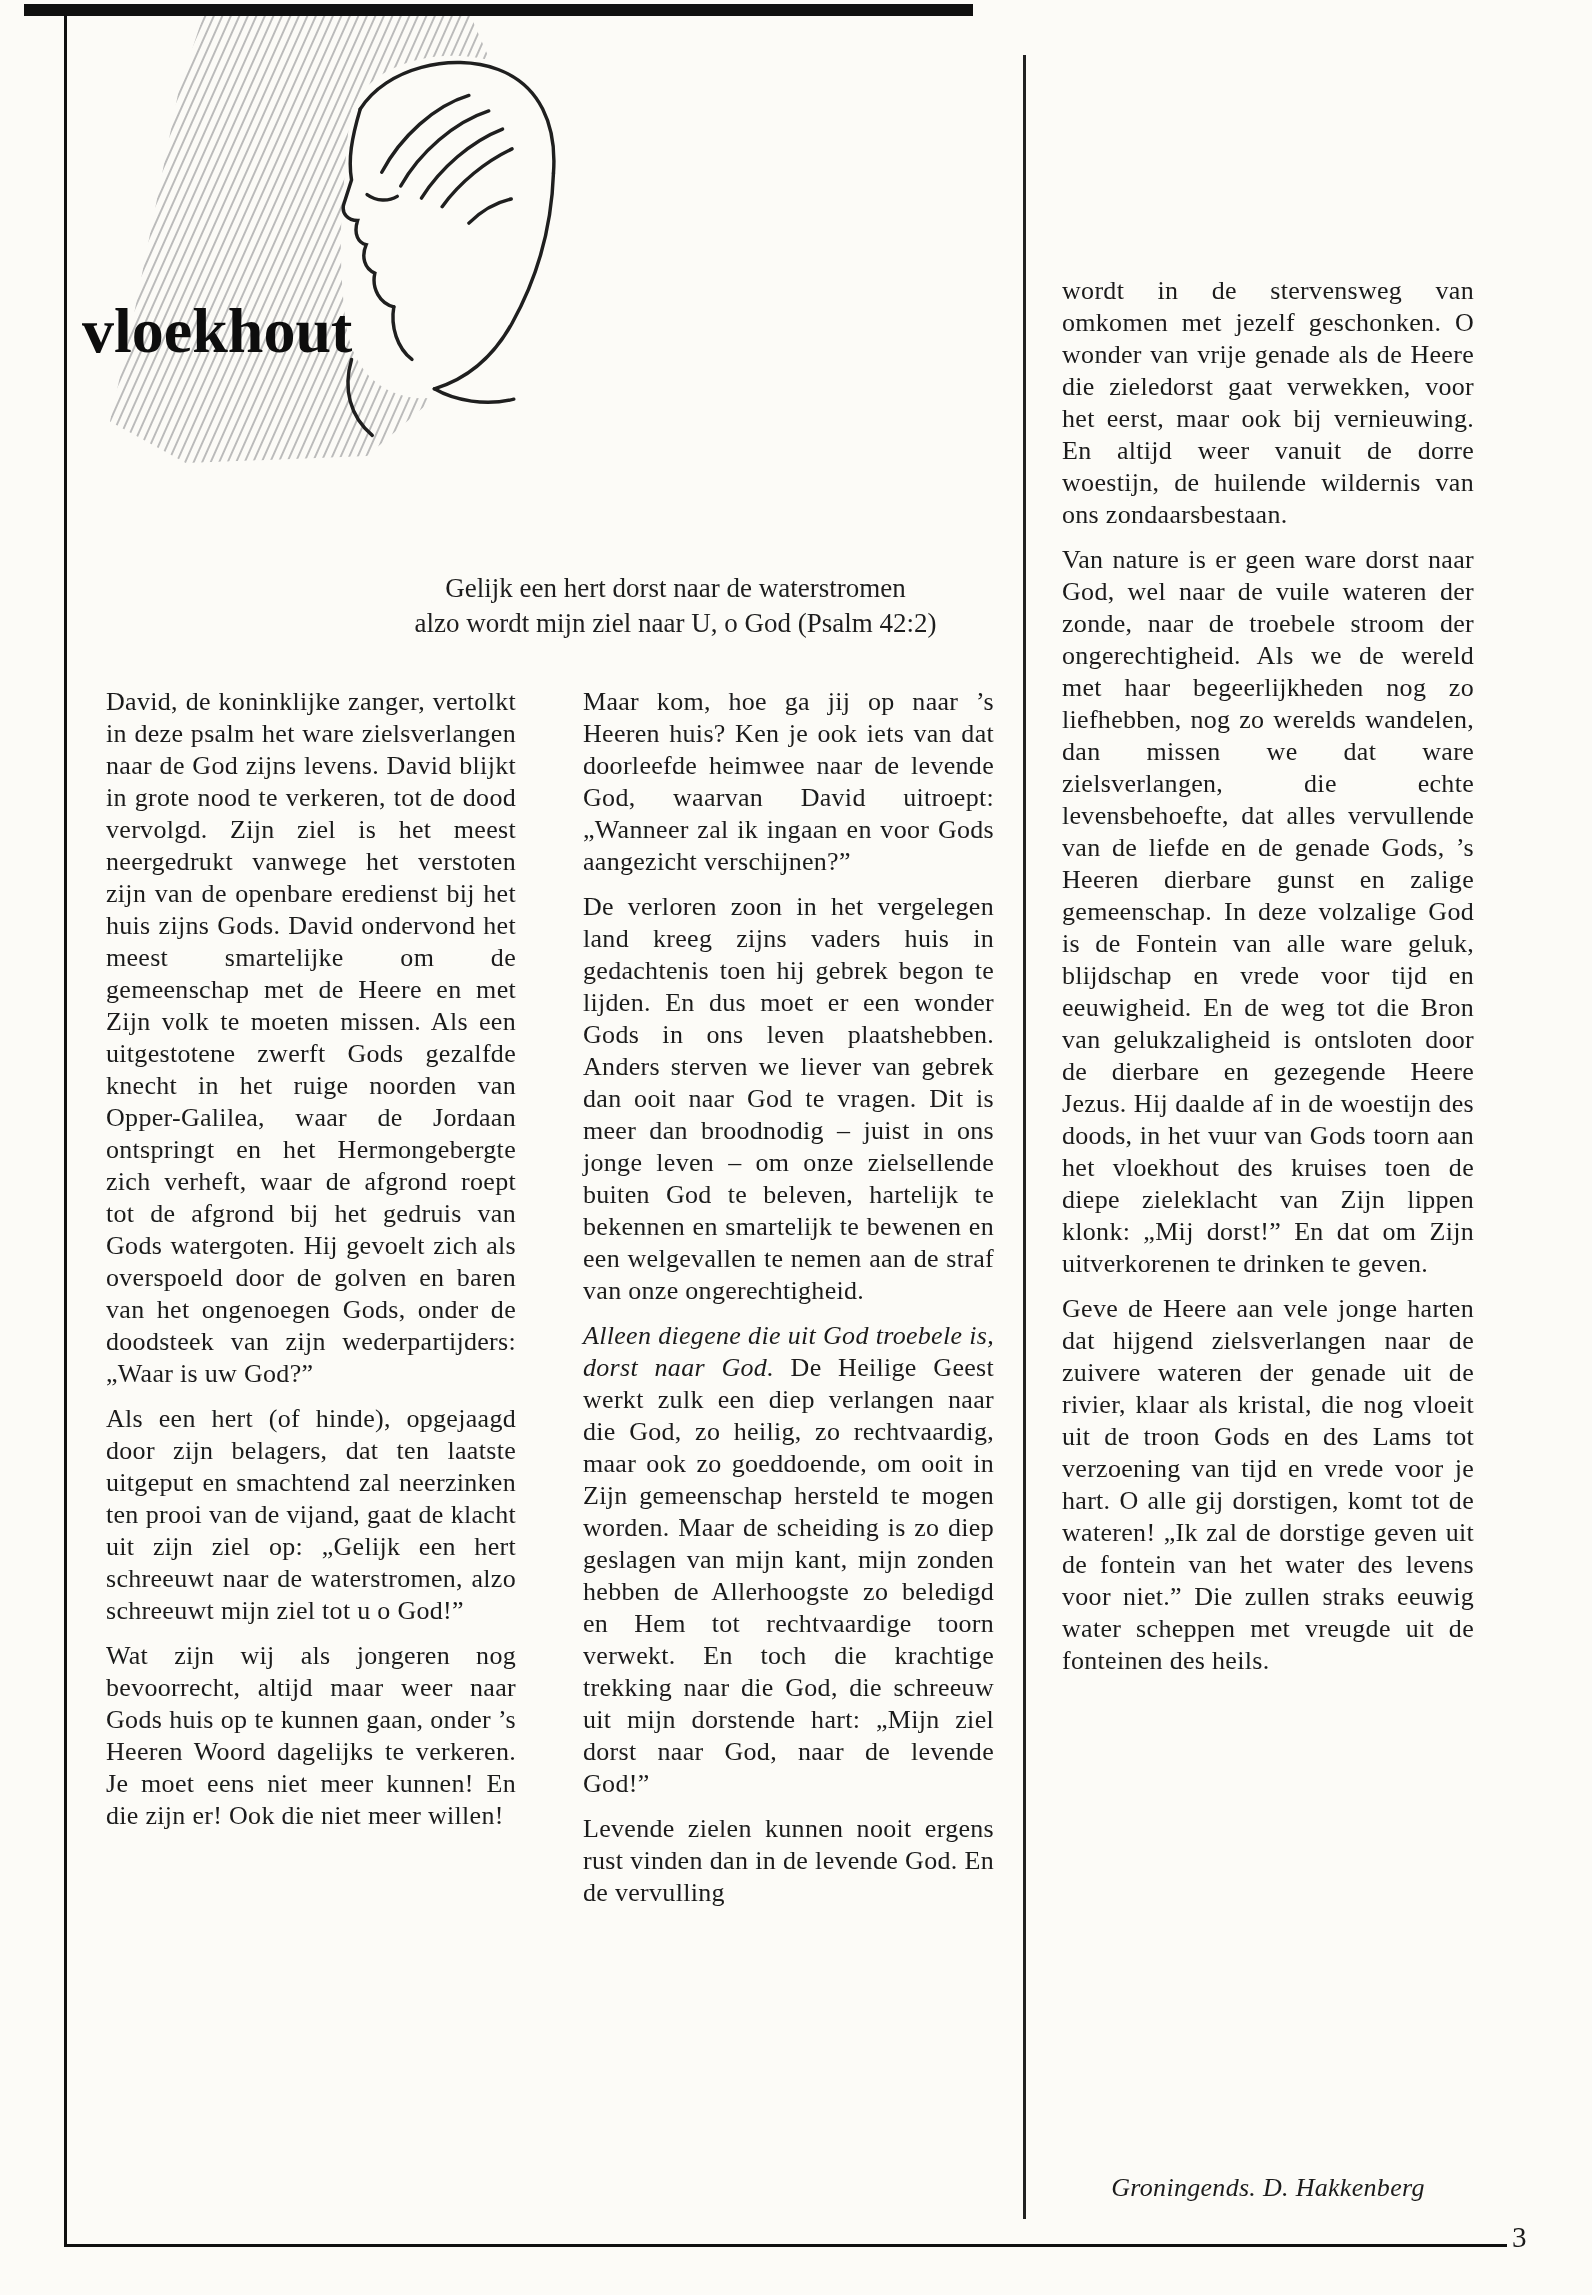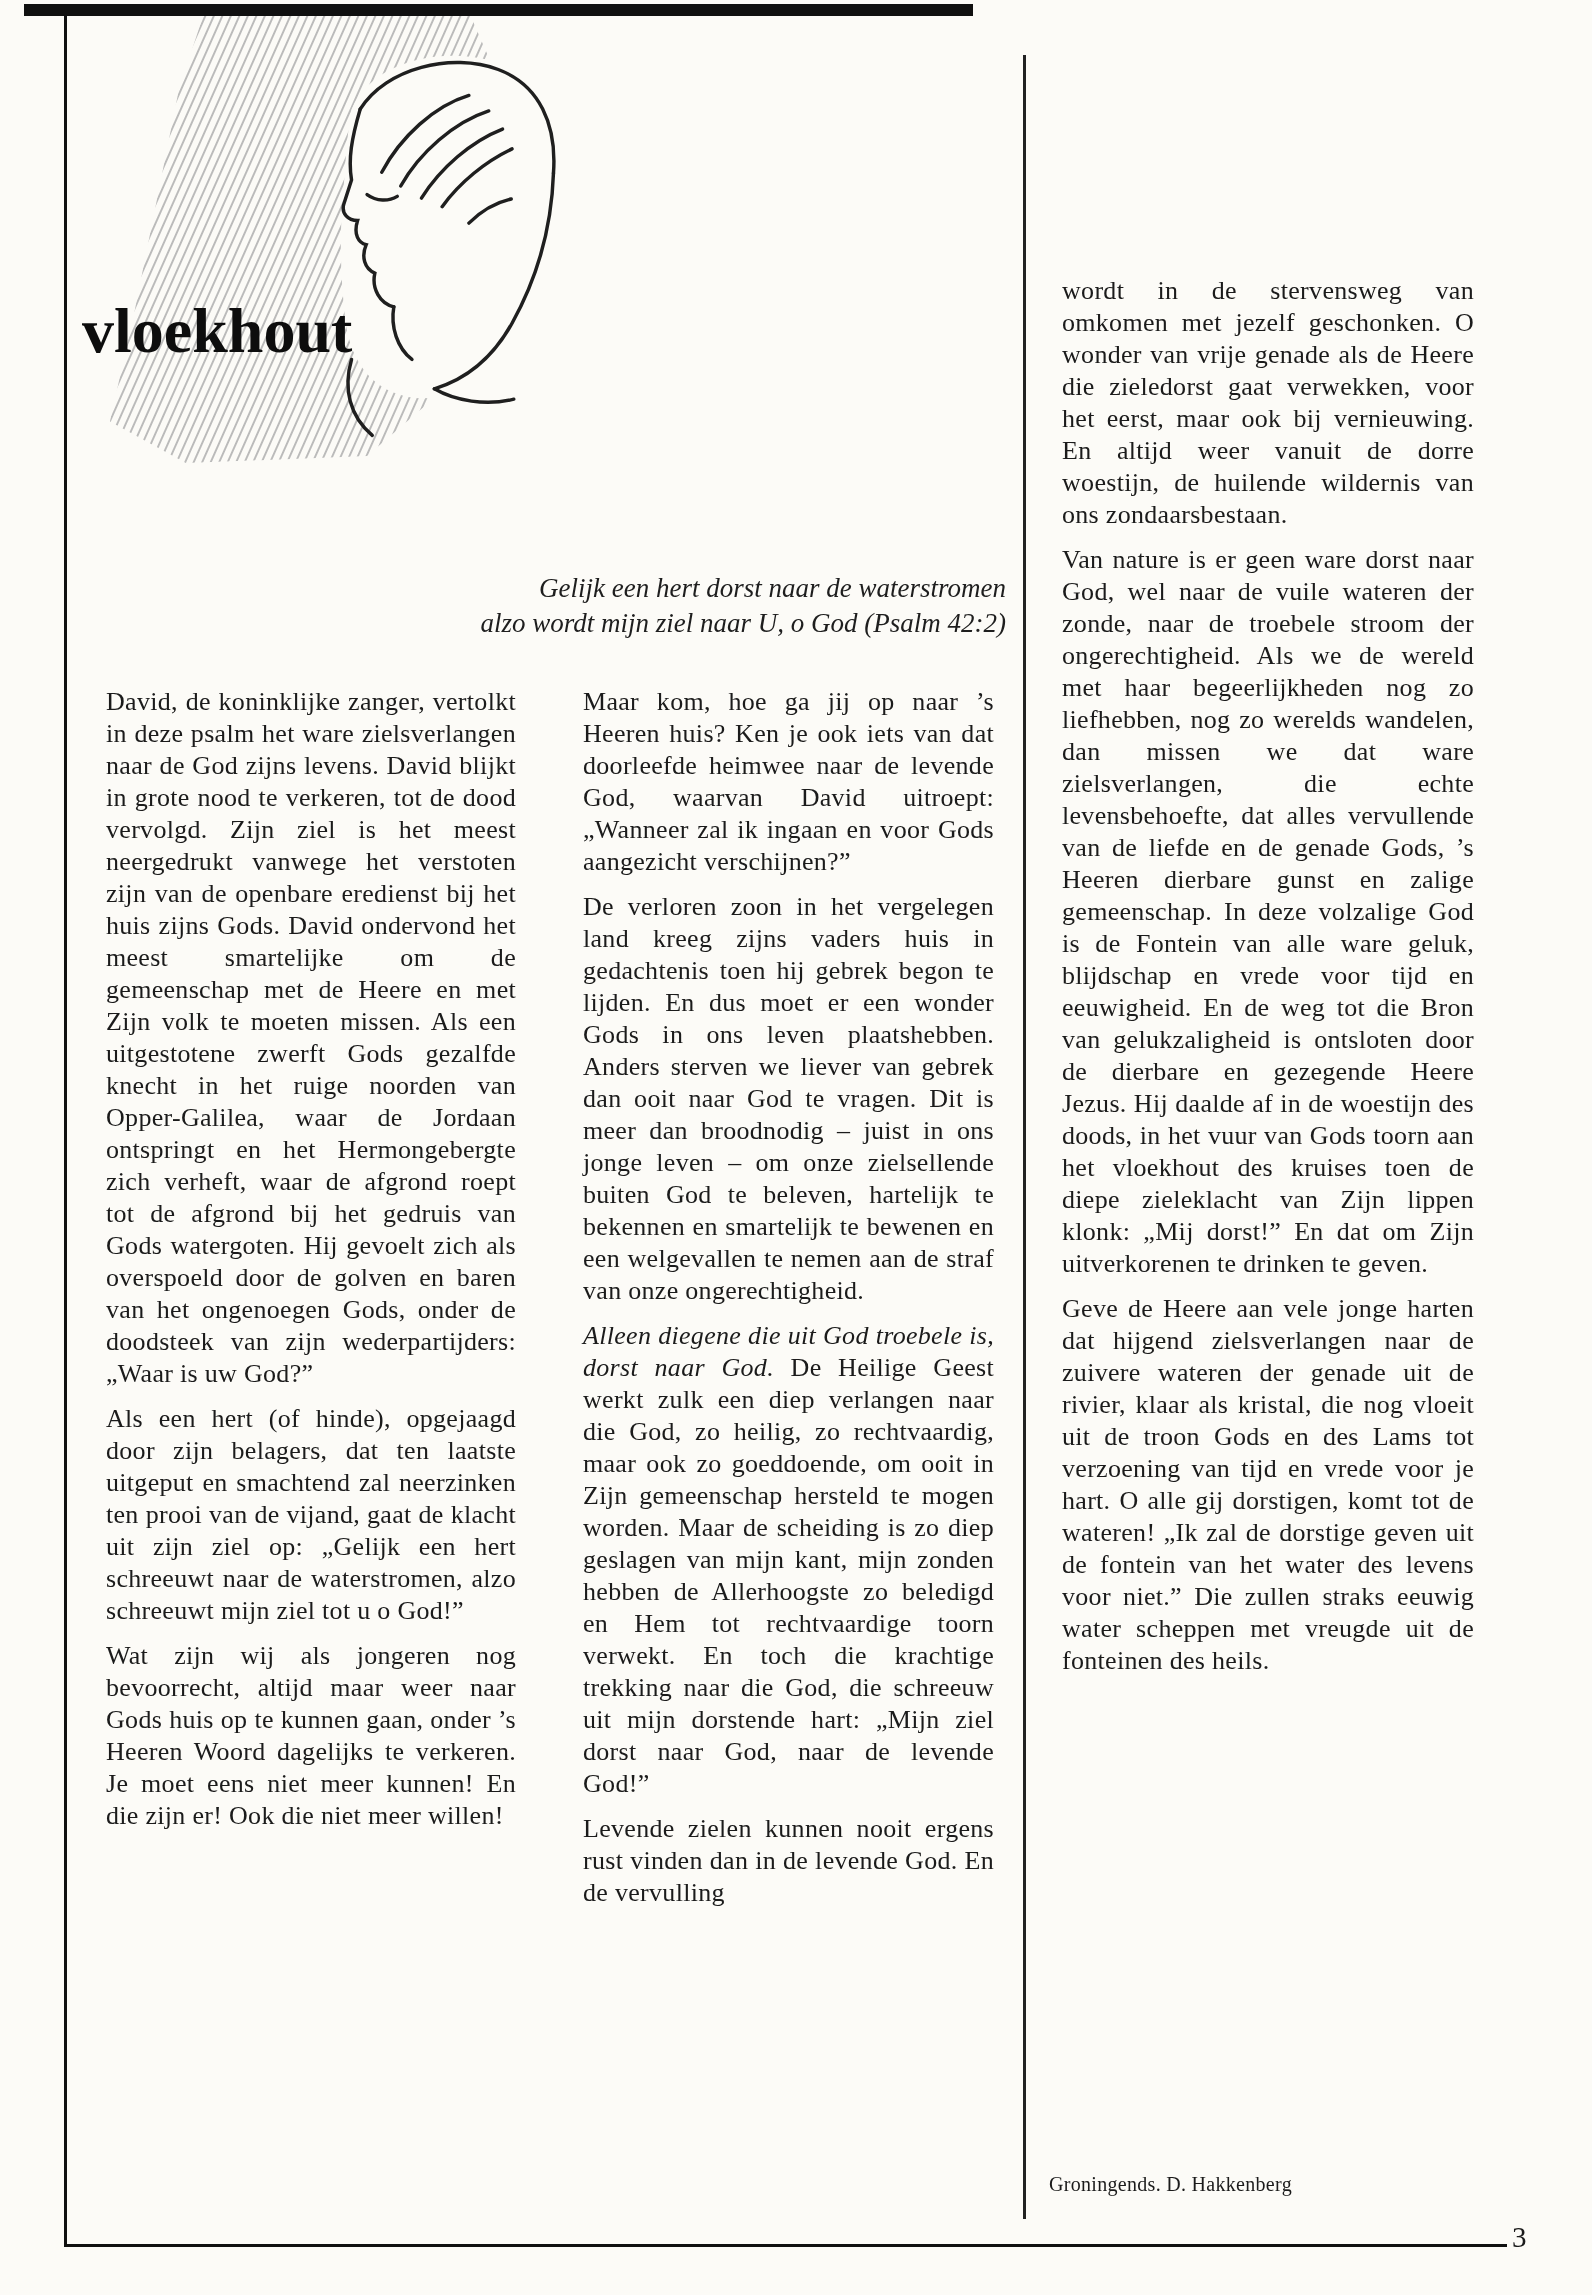--- a/index.html
+++ b/index.html
@@ -28,40 +28,40 @@
   }
 
   .article-title {
     position: absolute; left: 95px; top: 480px;
     font-size: 54px; font-weight: 700; letter-spacing: 0.4px; line-height: 1.05;
     color: #141414;
   }
 
   .epigraph {
     position: absolute; left: 345px; top: 571px; width: 661px;
-    text-align: right; font-style: italic;
+    text-align: center; 
     font-size: 27px; line-height: 35px; color: #1e1e1e;
   }
 
   .col {
     position: absolute;
     font-size: 26px; line-height: 32px;
     text-align: justify; letter-spacing: 0.3px;
     color: #1b1b1b;
   }
   .col p { margin: 13px; }
   .col-1 { left: 93px;  top: 673px; width: 436px; }
   .col-2 { left: 570px;  top: 673px; width: 437px; }
   .col-3 { left: 1049px; top: 262px; width: 438px; }
   em.lead { font-style: italic; }
 
   .signature {
     position: absolute; left: 1049px; top: 2173px; width: 438px;
-    display: flex; justify-content: flex-start;
-    font-size: 20px; letter-spacing: 0.3px;
+    display: flex; justify-content: center;
+    font-size: 26px; letter-spacing: 0.3px; font-style: italic;
   }
 
   .page-number {
     position: absolute; left: 1512px; top: 2221px;
     font-size: 29px; color: #1b1b1b;
   }
 </style>
 </head>
 <body>
 

